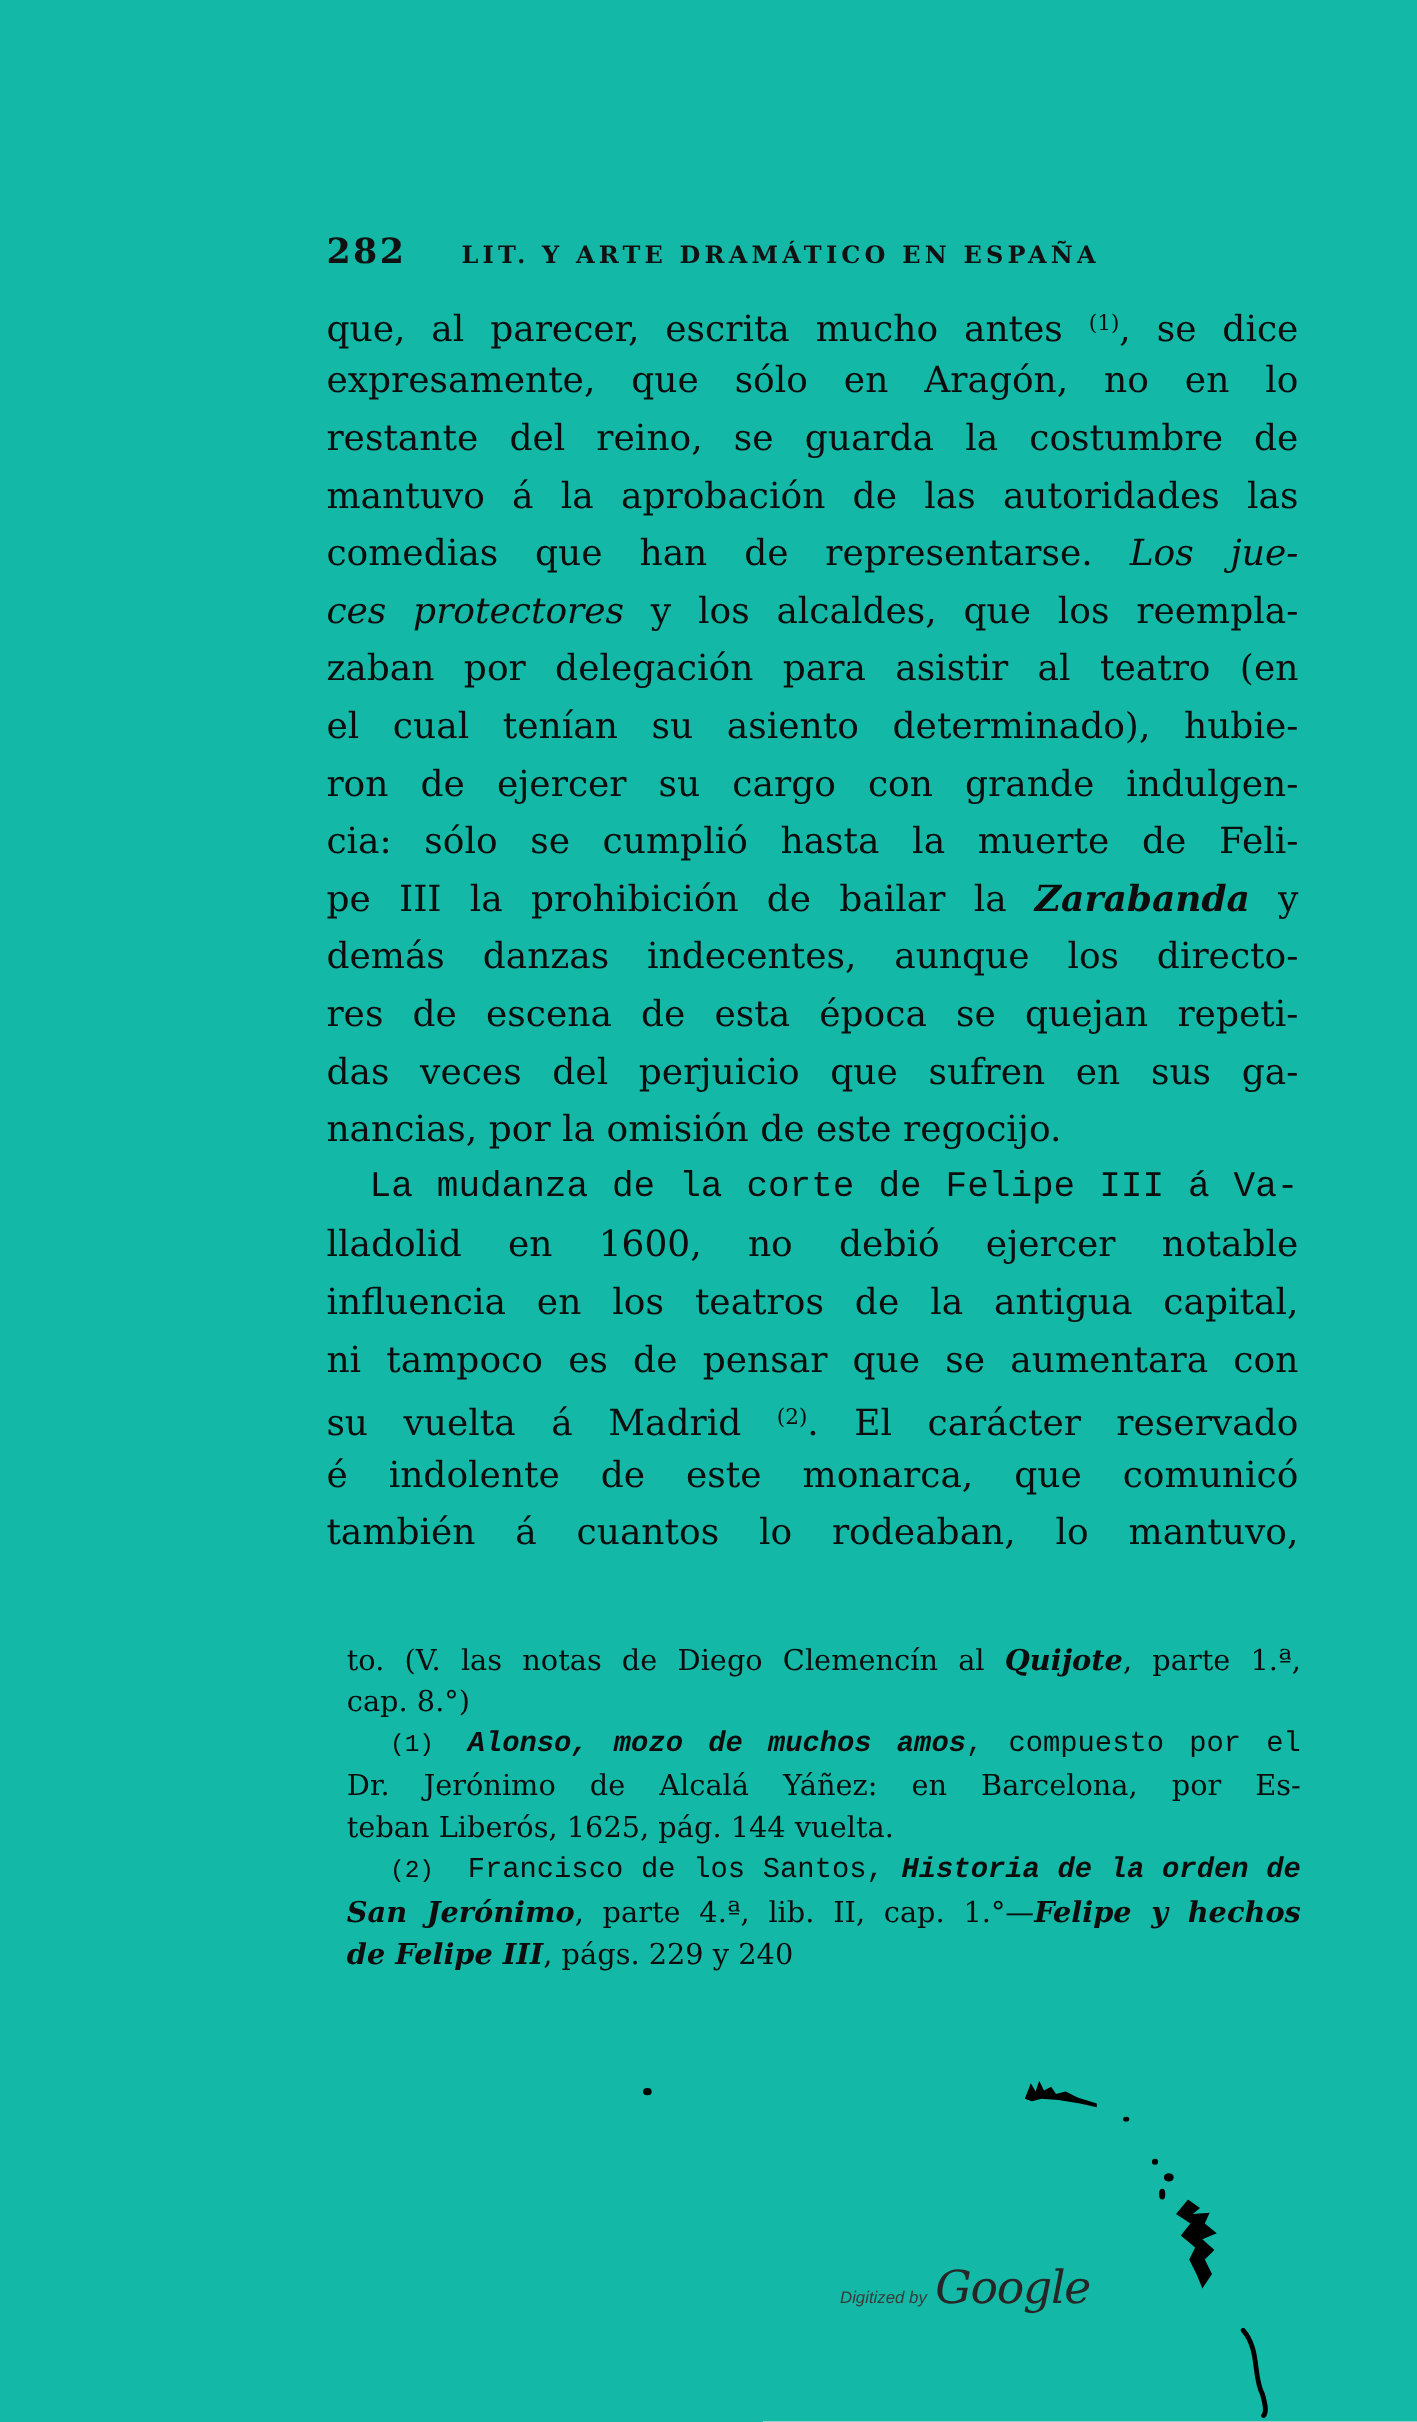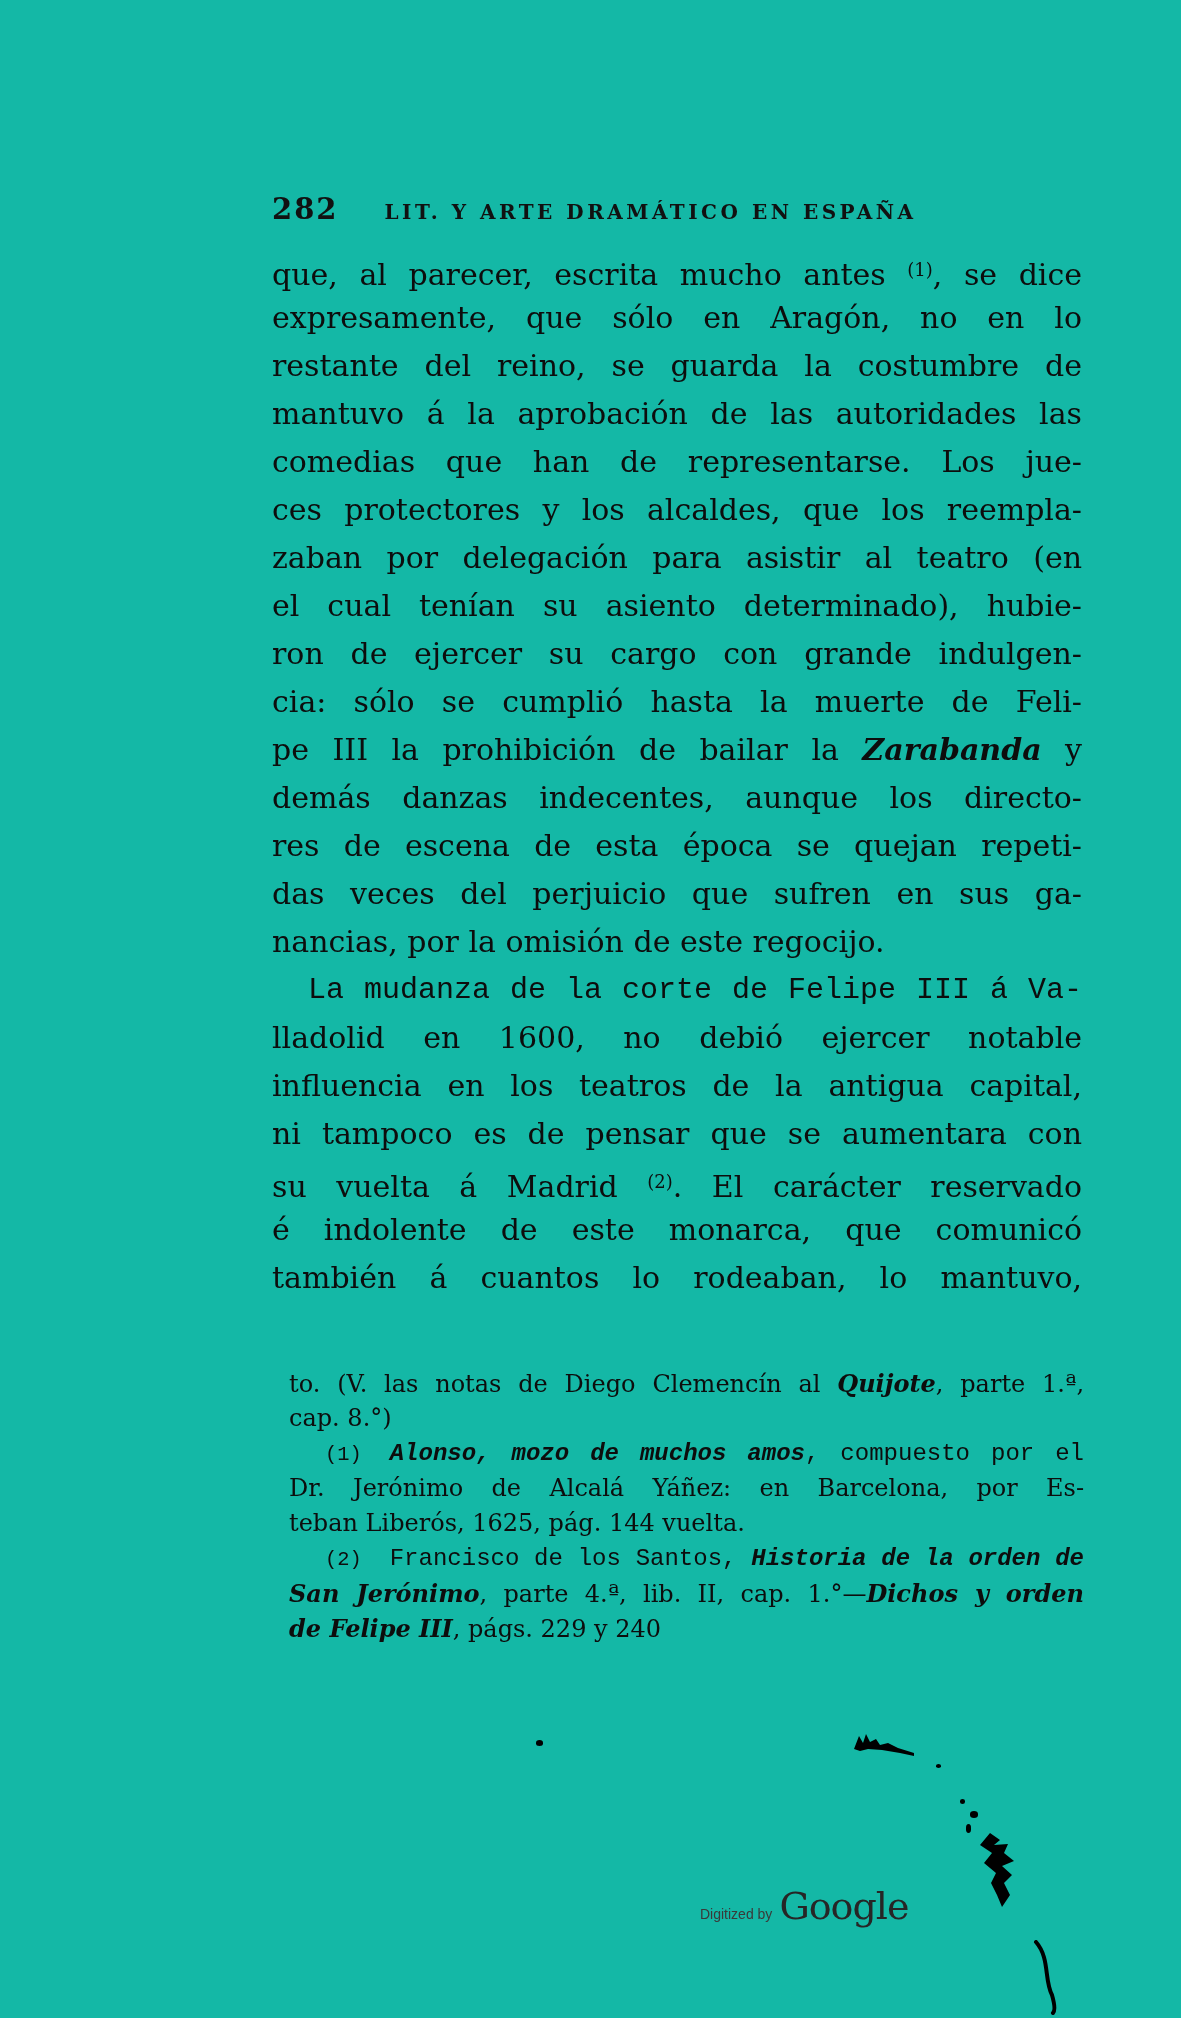--- a/index.html
+++ b/index.html
@@ -32,41 +32,41 @@
   .fnotes {
     position:absolute; left:272px; top:1366px; width:812px;
     font-size:24px;
   }
   .fnotes .line { height:35px; line-height:35px;margin-left:17px; }
 
   .line { text-align:justify; text-align-last:justify; white-space:normal; }
   .line.end { text-align-last:left; }
   .line.ind { text-indent:36px;font-family:Liberation Mono, monospace; }
 
-  .i   { }
+  .i   { font-style:italic; }
   .bi  { font-style:italic; font-weight:700; }
   .sup { font-size:0.60em; vertical-align:0.5em; }
   .fnref { font-size:0.85em; margin-right:28px; }
 
   
   .mark { position:absolute; }
   .dot  { background:#000; border-radius:50% / 42%; }
   .dot1 { left:536px; top:1740px; width:7px;  height:6px; }
   .dot2 { left:936px; top:1764px; width:5px;  height:4px; }
   .speck1 { left:960px; top:1799px; width:5px; height:5px; }
   .speck2 { left:970px; top:1811px; width:8px; height:7px; }
   .speck3 { left:966px; top:1824px; width:5px; height:9px; }
   .smudge { left:852px; top:1733px; }
   .blob   { left:978px; top:1833px; }
   .flourish { left:1030px; top:1940px; }
 
   
   .watermark {
     position:absolute; left:700px; top:1884px;
-    display:flex; align-items:baseline;
+    display:flex; align-items:baseline;font-style:italic;
   }
   .wm-prefix { font-family:"Liberation Sans", sans-serif; font-size:14px; color:#3a3a3a; }
   .wm-brand  { font-family:"DejaVu Serif", serif; font-size:38px; color:#262626;
                margin-left:7px; letter-spacing:-1px; }
 </style>
 </head>
 <body>
 
 <div class="page">
 
@@ -100,21 +100,21 @@
       <div class="line">también á cuantos lo rodeaban, lo mantuvo,</div>
     </div>
 
   <div class="fnotes">
       <div class="line">to. (V. las notas de Diego Clemencín al <span class="bi">Quijote</span>, parte 1.ª,</div>
       <div class="line end">cap. 8.°)</div>
       <div class="line ind"><span class="fnref">(1)</span><span class="bi">Alonso, mozo de muchos amos</span>, compuesto por el</div>
       <div class="line">Dr. Jerónimo de Alcalá Yáñez: en Barcelona, por Es-</div>
       <div class="line end">teban Liberós, 1625, pág. 144 vuelta.</div>
       <div class="line ind"><span class="fnref">(2)</span>Francisco de los Santos, <span class="bi">Historia de la orden de</span></div>
-      <div class="line"><span class="bi">San Jerónimo</span>, parte 4.ª, lib. II, cap. 1.°—<span class="bi">Dichos y orden</span></div>
+      <div class="line"><span class="bi">San Jerónimo</span>, parte 4.ª, lib. II, cap. 1.°—<span class="bi">Felipe y hechos</span></div>
       <div class="line end"><span class="bi">de Felipe III</span>, págs. 229 y 240</div>
     </div>
 
   <div class="mark dot dot1"></div>
   <svg class="mark smudge" width="64" height="26" viewBox="0 0 64 26">
     <path d="M2,16 L7,3 L11,10 L14,1 L18,9 L24,6 L28,12 L36,10 L46,15 L62,20 L62,23 L48,20 L30,17 L16,16 L8,18 Z" fill="#000"></path>
   </svg>
   <div class="mark dot dot2"></div>
   <div class="mark dot speck1"></div>
   <div class="mark dot speck2"></div>

